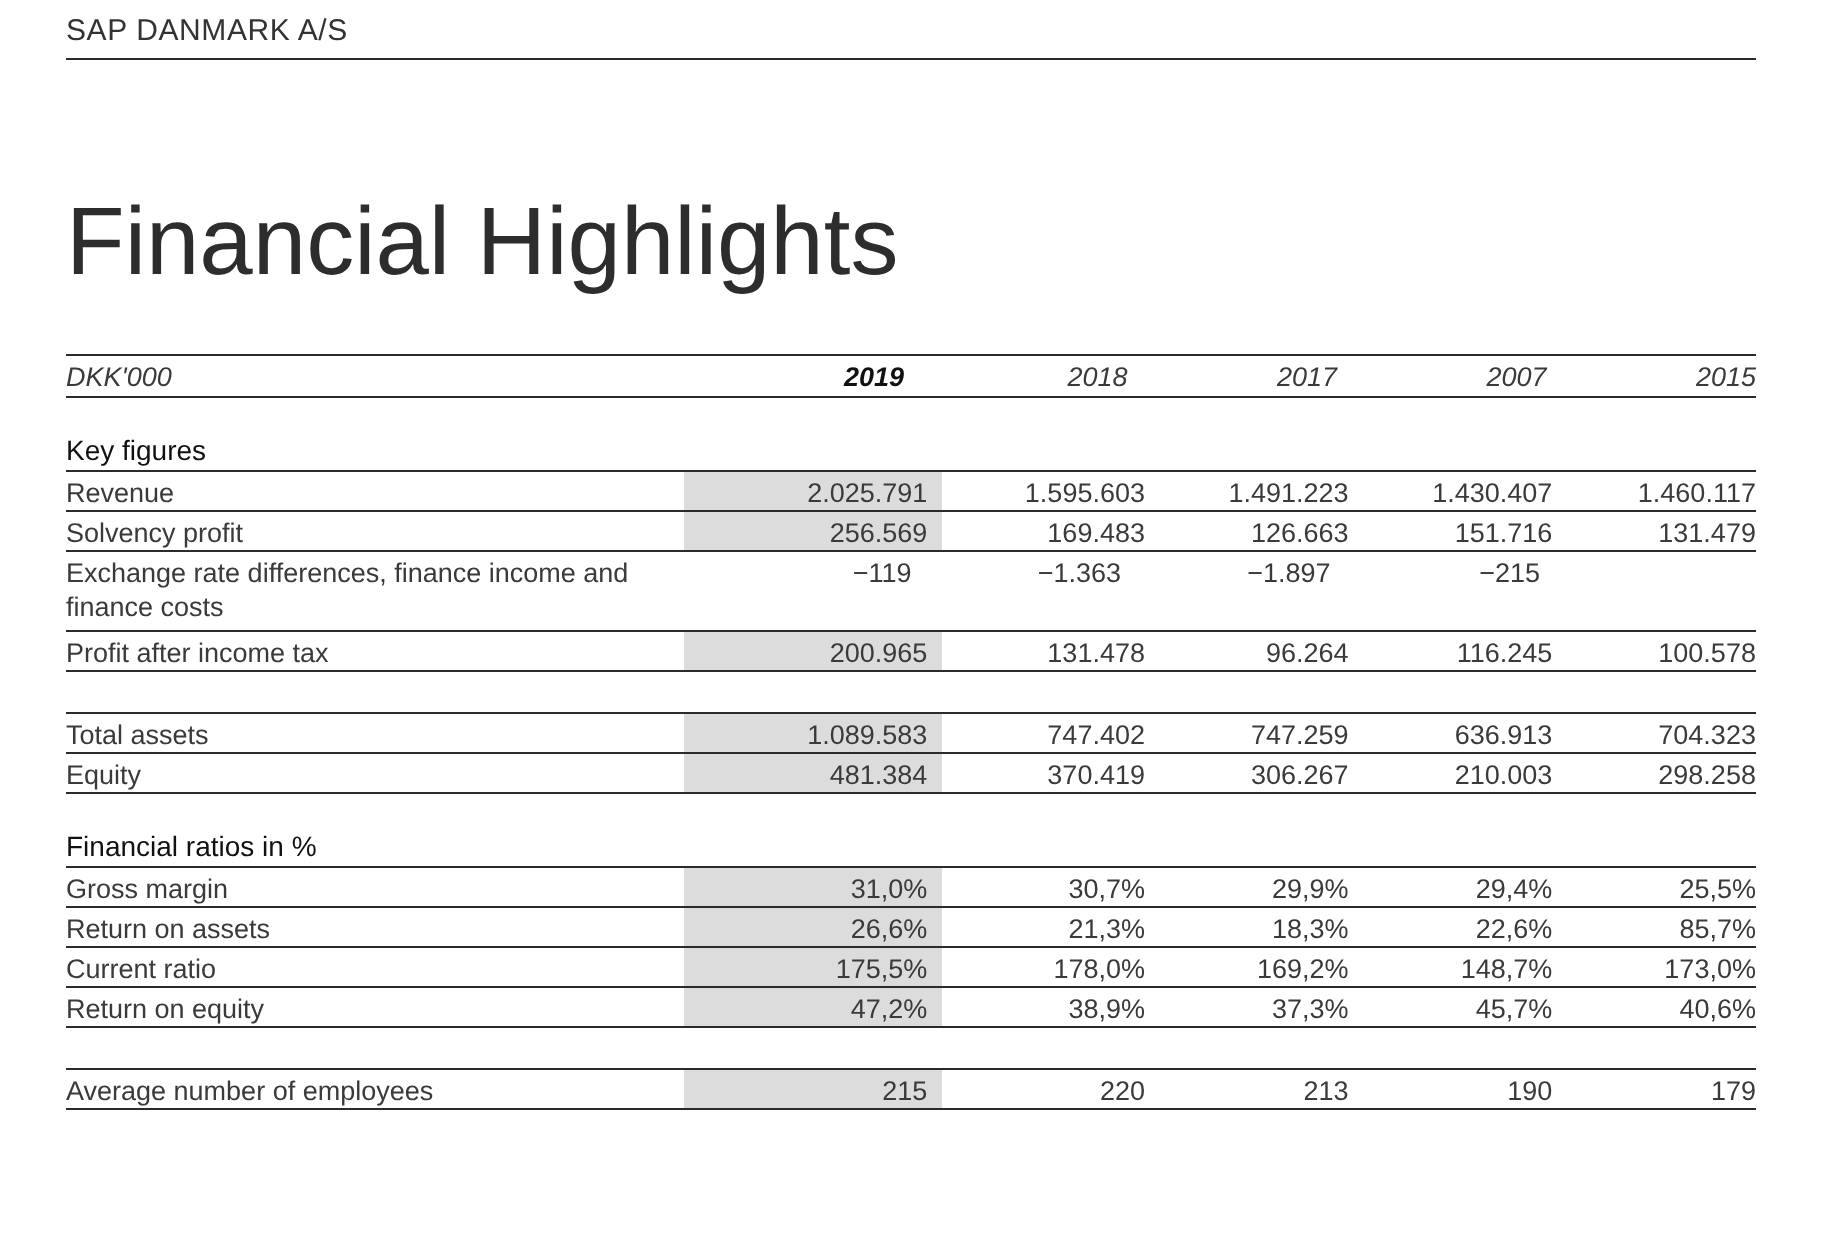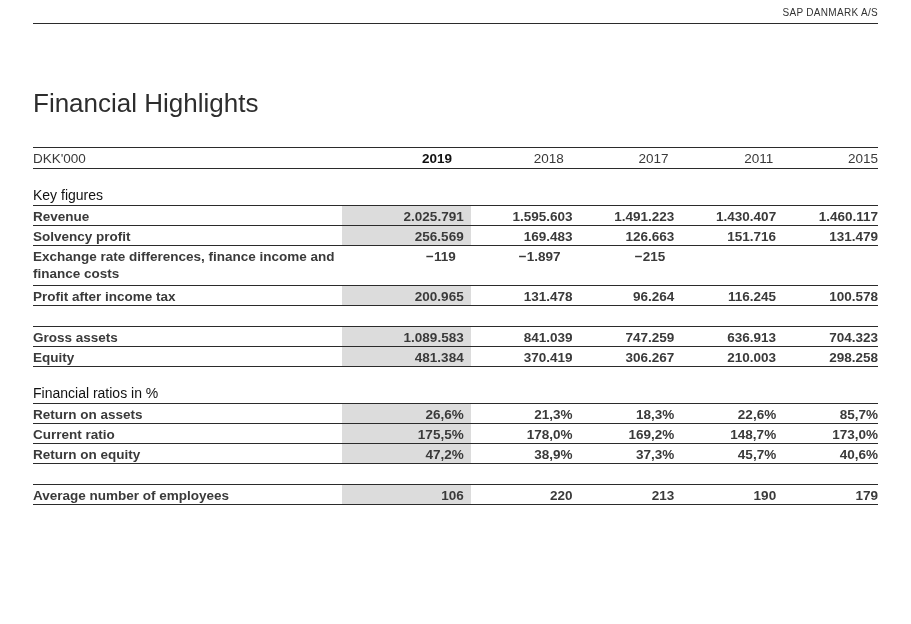--- a/index.html
+++ b/index.html
@@ -12,45 +12,45 @@
   html,body{background:#ffffff;}
   body{
     width:911px;height:624px;
     font-family:"Liberation Sans", sans-serif;
     color:var(--text);
     overflow:hidden;
   }
   .page{width:845px;margin:0 33px;}
   .doc-header{padding-top:7px;}
   .doc-header .company{
-    font-size:10px;letter-spacing:0.3px;color:#333;text-align:right;
+    font-size:15px;letter-spacing:0.3px;color:#333;
   }
   .doc-header .rule{
     margin-top:5px;border:none;border-top:1px solid var(--rule);height:0;
   }
   .page-title{
     margin-top:64px;
-    font-size:26px;
+    font-size:48px;
     font-weight:300;
     color:#2d2d2d;
     letter-spacing:0px;
   }
   .fin-table{margin-top:28px;font-size:13.5px;}
   .row{display:flex;border-bottom:1px solid var(--rule);}
   .row.colheader{
     border-top:1px solid var(--rule);
-    height:22px;align-items:center;
+    height:22px;align-items:center;font-style:italic;
   }
   .row.section{
     display:block;
     font-size:14px;font-weight:normal;color:var(--bold);
     padding-top:18px;padding-bottom:2px;
   }
   .row.spacer{height:20px;border-bottom:none;}
-  .row.data{min-height:20px;font-weight:bold;}
+  .row.data{min-height:20px;}
   .row.data.tall{min-height:40px;}
   .row.data.topline{border-top:1px solid var(--rule);}
   .cell{display:block;}
   .cell.label{width:318px;padding-top:2px;line-height:17px;}
   .cell.num{
     width:104.75px;text-align:right;padding-top:2px;line-height:17px;
   }
   .cell.num.hl{
     width:132px;background:var(--hl);padding-right:7px;
   }
@@ -68,21 +68,21 @@
   </div>
 
   <h1 class="page-title">Financial Highlights</h1>
 
   <div class="fin-table">
     <div class="row colheader">
       <div class="cell label">DKK'000</div>
       <div class="cell num hl-col year-current" style="width:108px;padding-right:7px;">2019</div>
       <div class="cell num">2018</div>
       <div class="cell num">2017</div>
-      <div class="cell num">2011</div>
+      <div class="cell num">2007</div>
       <div class="cell num">2015</div>
     </div>
     <div>
         <div class="row section">Key figures</div>
         <div class="row data">
           <div class="cell label">Revenue</div>
           <div class="cell num hl">2.025.791</div>
           <div class="cell num">1.595.603</div>
           <div class="cell num">1.491.223</div>
           <div class="cell num">1.430.407</div>
@@ -92,49 +92,58 @@
           <div class="cell label">Solvency profit</div>
           <div class="cell num hl">256.569</div>
           <div class="cell num">169.483</div>
           <div class="cell num">126.663</div>
           <div class="cell num">151.716</div>
           <div class="cell num">131.479</div>
         </div>
         <div class="row data tall">
           <div class="cell label">Exchange rate differences, finance income and finance costs</div>
           <div class="cell num">−119</div>
+          <div class="cell num">−1.363</div>
           <div class="cell num">−1.897</div>
           <div class="cell num">−215</div>
         </div>
         <div class="row data">
           <div class="cell label">Profit after income tax</div>
           <div class="cell num hl">200.965</div>
           <div class="cell num">131.478</div>
           <div class="cell num">96.264</div>
           <div class="cell num">116.245</div>
           <div class="cell num">100.578</div>
         </div>
         <div class="row spacer"></div>
         <div class="row data topline">
-          <div class="cell label">Gross assets</div>
+          <div class="cell label">Total assets</div>
           <div class="cell num hl">1.089.583</div>
-          <div class="cell num">841.039</div>
+          <div class="cell num">747.402</div>
           <div class="cell num">747.259</div>
           <div class="cell num">636.913</div>
           <div class="cell num">704.323</div>
         </div>
         <div class="row data">
           <div class="cell label">Equity</div>
           <div class="cell num hl">481.384</div>
           <div class="cell num">370.419</div>
           <div class="cell num">306.267</div>
           <div class="cell num">210.003</div>
           <div class="cell num">298.258</div>
         </div>
         <div class="row section">Financial ratios in %</div>
+        <div class="row data">
+          <div class="cell label">Gross margin</div>
+          <div class="cell num hl">31,0%</div>
+          <div class="cell num">30,7%</div>
+          <div class="cell num">29,9%</div>
+          <div class="cell num">29,4%</div>
+          <div class="cell num">25,5%</div>
+        </div>
         <div class="row data">
           <div class="cell label">Return on assets</div>
           <div class="cell num hl">26,6%</div>
           <div class="cell num">21,3%</div>
           <div class="cell num">18,3%</div>
           <div class="cell num">22,6%</div>
           <div class="cell num">85,7%</div>
         </div>
         <div class="row data">
           <div class="cell label">Current ratio</div>
@@ -148,21 +157,21 @@
           <div class="cell label">Return on equity</div>
           <div class="cell num hl">47,2%</div>
           <div class="cell num">38,9%</div>
           <div class="cell num">37,3%</div>
           <div class="cell num">45,7%</div>
           <div class="cell num">40,6%</div>
         </div>
         <div class="row spacer"></div>
         <div class="row data topline">
           <div class="cell label">Average number of employees</div>
-          <div class="cell num hl">106</div>
+          <div class="cell num hl">215</div>
           <div class="cell num">220</div>
           <div class="cell num">213</div>
           <div class="cell num">190</div>
           <div class="cell num">179</div>
         </div>
       </div>
   </div>
 
 </div>
 

